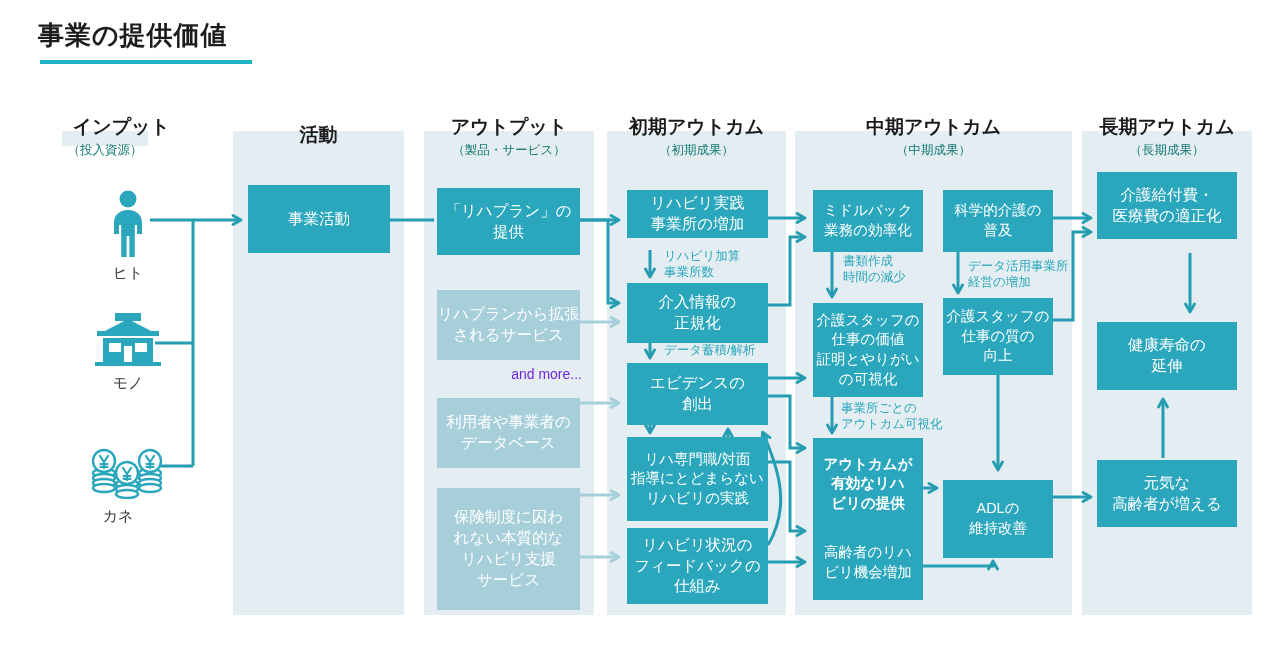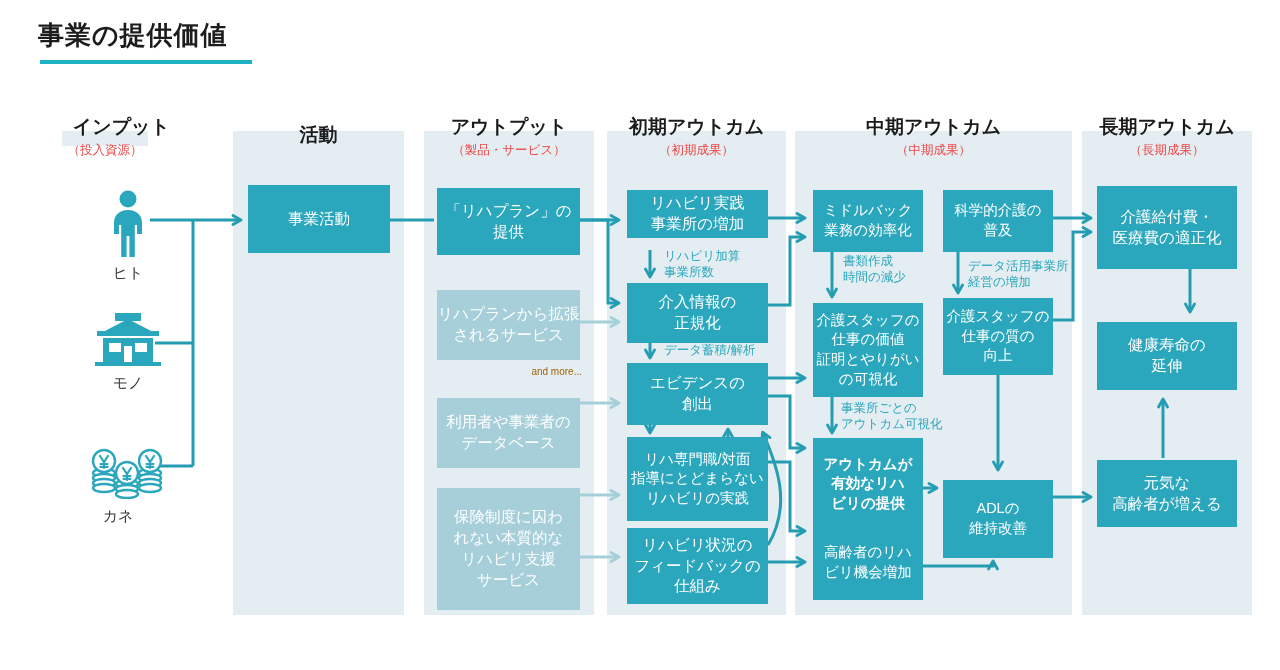--- a/index.html
+++ b/index.html
@@ -6,31 +6,31 @@
   #canvas{position:relative;width:1280px;height:670px;background:#ffffff;overflow:hidden;
           font-family:"Liberation Sans","DejaVu Sans",sans-serif;}
   .abs{position:absolute;}
   
   .title{font-size:26px;font-weight:800;color:#1c1c1c;letter-spacing:1px;}
   .title-underline{background:#1fb3c6;height:4px;}
   
   .panel{background:#e4eef2;}
   
   .col-header{font-size:19px;font-weight:800;color:#1b1b1b;text-align:center;z-index:3;}
-  .col-sub{font-size:12.5px;color:#ef4444;text-align:center;z-index:3;}
+  .col-sub{font-size:12.5px;color:#0f766e;text-align:center;z-index:3;}
   
   .box{display:flex;align-items:center;justify-content:center;text-align:center;
        color:#ffffff;white-space:pre-line;z-index:2;line-height:1.35;}
   .solid{background:#2aa7bc;}
   .light{background:#a6cfda;}
   .f16{font-size:15.5px;}
   .f15{font-size:14.5px;}
   
   .lbl{font-size:12.5px;color:#2aa7bc;line-height:1.3;white-space:pre-line;z-index:2;}
-  .more{font-size:10px;color:#a16207;text-align:right;z-index:2;}
+  .more{font-size:14px;color:#6d28d9;text-align:right;z-index:2;}
   .input-label{font-size:15px;color:#3a3a3a;text-align:center;z-index:2;}
   svg.overlay{position:absolute;left:0;top:0;z-index:1;}
   svg.icon{z-index:2;}
 </style>
 </head>
 <body>
 
 <div id="canvas">
 
   <div class="abs title" style="left:38px;top:18px;">事業の提供価値</div>
@@ -211,20 +211,20 @@
   <div class="abs box solid f15" style="left:943px;top:190px;width:110px;height:62px;">科学的介護の
 普及</div>
   <div class="abs lbl" style="left:968px;top:258px;">データ活用事業所
 経営の増加</div>
   <div class="abs box solid f15" style="left:943px;top:298px;width:110px;height:77px;">介護スタッフの
 仕事の質の
 向上</div>
   <div class="abs box solid f15" style="left:943px;top:480px;width:110px;height:78px;">ADLの
 維持改善</div>
 
-  <div class="abs box solid f16" style="left:1097px;top:186px;width:140px;height:83px;">介護給付費・
+  <div class="abs box solid f16" style="left:1097px;top:172px;width:140px;height:67px;">介護給付費・
 医療費の適正化</div>
   <div class="abs box solid f16" style="left:1097px;top:322px;width:140px;height:68px;">健康寿命の
 延伸</div>
   <div class="abs box solid f16" style="left:1097px;top:460px;width:140px;height:67px;">元気な
 高齢者が増える</div>
 
 </div>
 
 </body></html>

